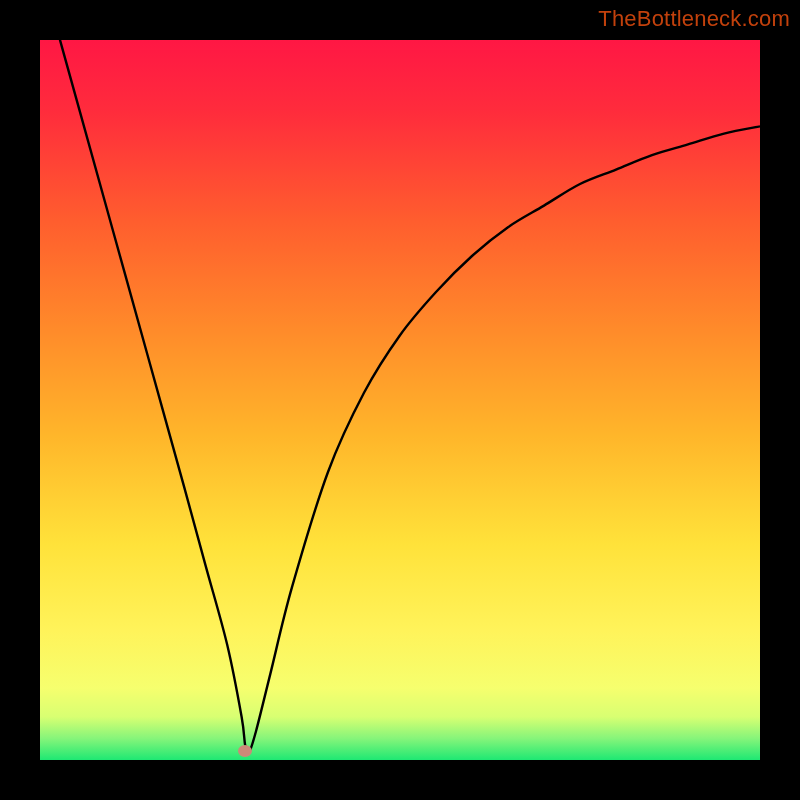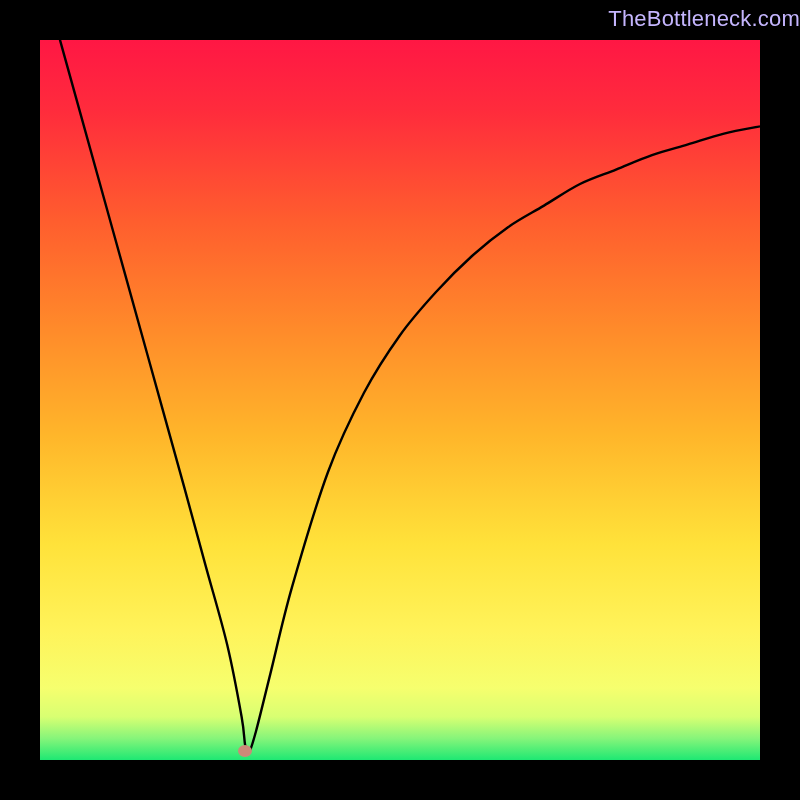--- a/index.html
+++ b/index.html
@@ -42,22 +42,22 @@
   .marker {
     position: absolute;
     width: 14px;
     height: 12px;
     border-radius: 50%;
     transform: translate(-50%, -50%);
   }
   .watermark {
     position: absolute;
     top: 6px;
-    right: 0;
-    color: #c4b5fd;
+    right: 10px;
+    color: #c2410c;
     font-size: 22px;
     font-weight: 500;
     letter-spacing: 0.2px;
   }
 </style>
 </head>
 <body>
 
 <div class="frame">
   <div class="watermark">TheBottleneck.com</div>

